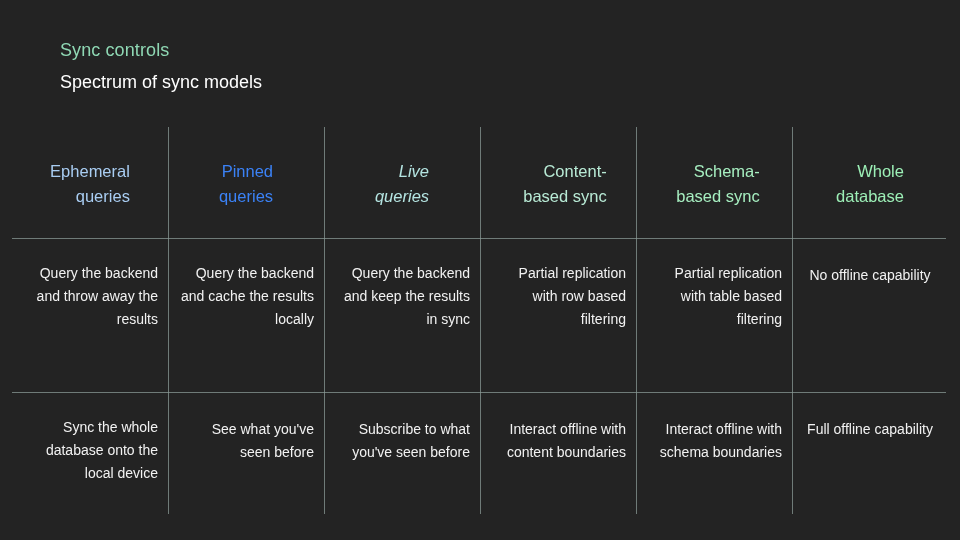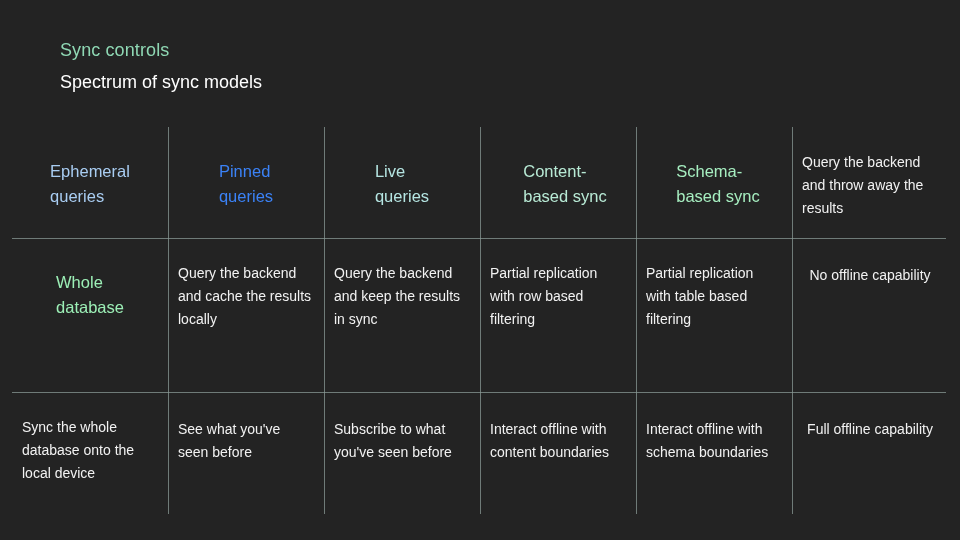--- a/index.html
+++ b/index.html
@@ -53,21 +53,21 @@
     position: absolute;
     inset: 0;
     display: grid;
     grid-template-columns: repeat(6, 1fr);
     grid-template-rows: 111px 154px 122px;
   }
   .cell {
     display: flex;
     align-items: center;
     justify-content: center;
-    text-align: left;
+    text-align: right;
     padding: 0 10px;
     box-sizing: border-box;
   }
   .cell.head {
     font-size: 16.5px;
     line-height: 25px;
     align-items: flex-start;
     padding-top: 32px;
   }
   .cell.body {
@@ -120,47 +120,47 @@
           <div>Ephemeral</div>
           <div>queries</div>
         </div>
       </div>
       <div class="cell head" style="color: #3b82f6;">
         <div>
           <div>Pinned</div>
           <div>queries</div>
         </div>
       </div>
-      <div class="cell head" style="color: rgb(181, 229, 226);">
+      <div class="cell head" style="color: rgb(181, 229, 226); font-style: italic;">
         <div>
           <div>Live</div>
           <div>queries</div>
         </div>
       </div>
       <div class="cell head" style="color: rgb(184, 234, 213); padding-left: 24px;">
         <div>
           <div>Content-</div>
           <div>based sync</div>
         </div>
       </div>
       <div class="cell head" style="color: rgb(166, 238, 192); margin-left: 8px;">
         <div>
           <div>Schema-</div>
           <div>based sync</div>
         </div>
       </div>
-      <div class="cell body r2">
-        <span>Query the backend and throw away the results</span>
-      </div>
-
       <div class="cell head" style="color: rgb(156, 239, 182);">
         <div>
           <div>Whole</div>
           <div>database</div>
         </div>
+      </div>
+
+      <div class="cell body r2">
+        <span>Query the backend and throw away the results</span>
       </div>
       <div class="cell body r2">
         <span>Query the backend and cache the results locally</span>
       </div>
       <div class="cell body r2">
         <span>Query the backend and keep the results in sync</span>
       </div>
       <div class="cell body r2">
         <span>Partial replication with row based filtering</span>
       </div>

